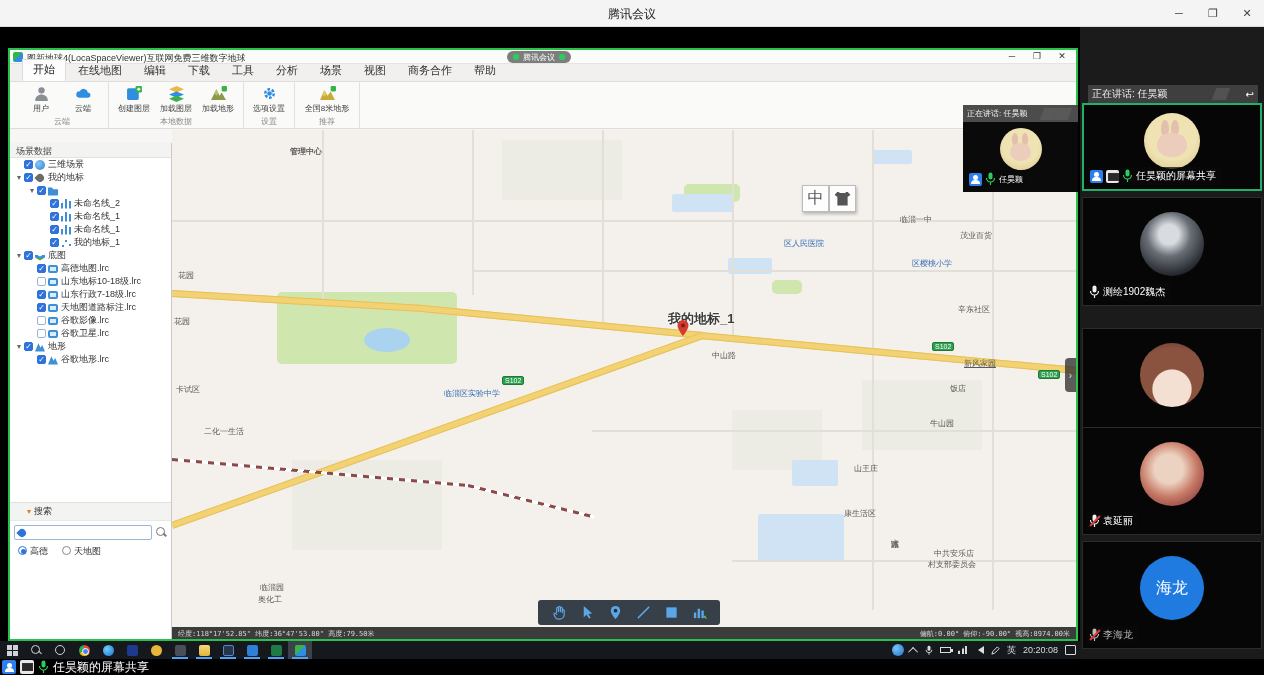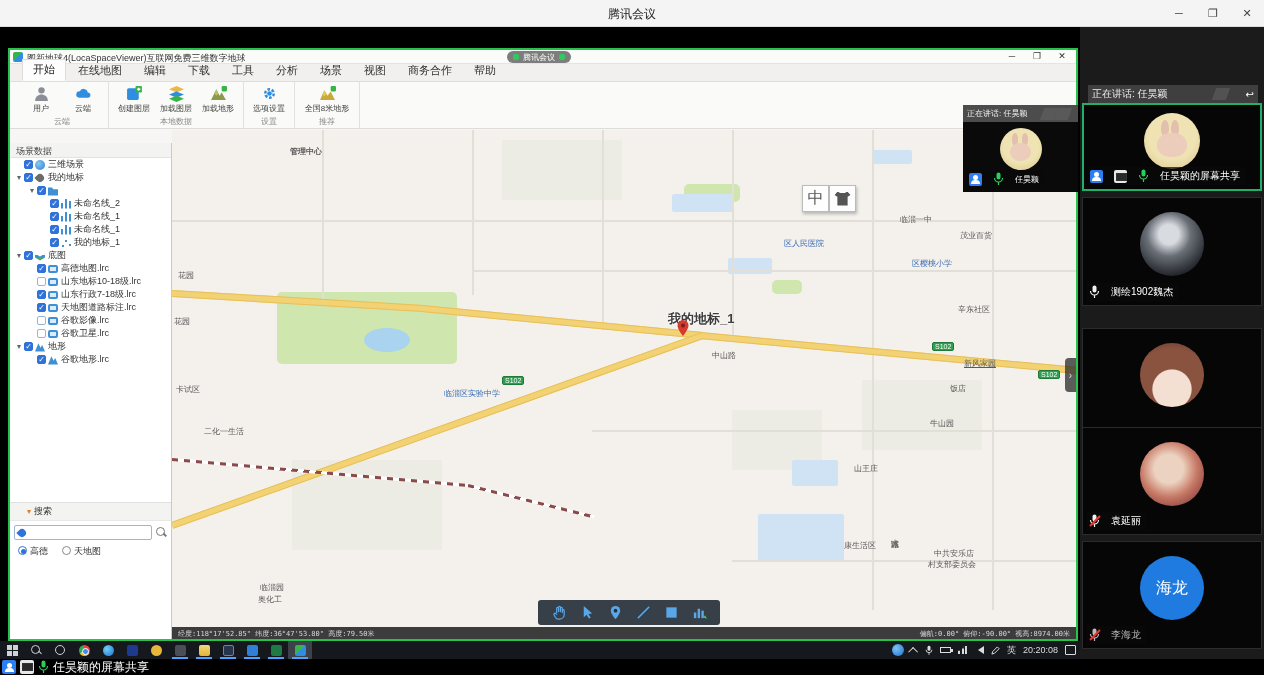--- a/index.html
+++ b/index.html
@@ -105,21 +105,21 @@
   #map-status { position:absolute; left:0; right:0; bottom:0; height:12px; background:#3c3c3c; color:#d8d8d8; font-size:7px; display:flex; justify-content:space-between; padding:2px 6px 0; font-family:"DejaVu Sans Mono",monospace; }
 
   
   #ov { position:absolute; left:963px; top:105px; width:115px; height:87px; z-index:60; }
   #ov-hdr { height:17px; background:#4c4c4c; color:#eee; font-size:8px; display:flex; align-items:center; padding:0 4px; position:relative; overflow:hidden; }
   #ov-body { height:70px; background:#0a0a0a; position:relative; }
   .wm { position:absolute; width:14px; height:12px; background:#666; opacity:.5; transform:skewX(-20deg); }
   .av-rabbit { border-radius:50%; background:radial-gradient(circle at 50% 42%,#efe3b4 0 55%,#ddc98c 90%); position:relative; overflow:hidden; }
   .av-rabbit::before { content:""; position:absolute; left:30%; top:12%; width:14%; height:30%; background:#e3bfae; border-radius:50%; box-shadow:10px 0 0 #e3bfae; }
   .av-rabbit::after { content:""; position:absolute; left:24%; top:36%; width:52%; height:42%; background:#eccdbc; border-radius:48%; }
-  .tlabel { position:absolute; left:4px; bottom:4px; background:rgba(10,10,10,.72); display:flex; align-items:center; gap:11px; padding:2px 5px 2px 2px; color:#fff; }
+  .tlabel { position:absolute; left:4px; bottom:4px; background:rgba(10,10,10,.72); display:flex; align-items:center; gap:3px; padding:2px 5px 2px 2px; color:#fff; }
   .b-person { width:13px; height:13px; border-radius:2px; display:flex; align-items:center; justify-content:center; flex:none; }
   .b-blue { background:#2d7ff0; } .b-orange { background:#f29a38; }
   .b-person::before { content:""; width:5px; height:5px; border-radius:50%; background:#fff; position:absolute; margin-top:-4px; }
   .b-person::after { content:""; width:9px; height:4px; border-radius:4px 4px 0 0; background:#fff; position:absolute; margin-top:6px; }
   .b-screen { width:13px; height:13px; border-radius:2px; background:#e8e8e8; position:relative; flex:none; }
   .b-screen::before { content:""; position:absolute; left:2px; top:3px; width:9px; height:6px; border:1px solid #333; background:#2a2a2a; }
   .mic { width:11px; height:14px; position:relative; flex:none; }
   .mic svg { width:11px; height:14px; }
   .mic.muted::after { content:""; position:absolute; left:-1px; top:6px; width:14px; height:2px; background:#e03b3b; transform:rotate(-45deg); }
 
@@ -436,21 +436,21 @@
           <span class="ml" style="left: 118px; top: 16px; font-weight: bold;">管理中心</span>
           <span class="ml ml-blue" style="left: 612px; top: 108px;">区人民医院</span>
           <span class="ml" style="left: 728px; top: 84px;">临淄一中</span>
           <span class="ml" style="left: 788px; top: 100px;">茂业百货</span>
           <span class="ml ml-blue" style="left: 740px; top: 128px;">区樱桃小学</span>
           <span class="ml" style="left: 786px; top: 174px;">辛东社区</span>
           <span class="ml" style="left: 792px; top: 228px; text-decoration: underline;">新风家园</span>
           <span class="ml" style="left: 778px; top: 253px;">饭店</span>
           <span class="ml" style="left: 758px; top: 288px;">牛山园</span>
           <span class="ml" style="left: 682px; top: 333px;">山王庄</span>
-          <span class="ml" style="left: 672px; top: 378px; margin-top: 32px;">康生活区</span>
+          <span class="ml" style="left: 672px; top: 378px;">康生活区</span>
           <span class="ml" style="left: 762px; top: 418px;">中共安乐店</span>
           <span class="ml" style="left: 756px; top: 429px;">村支部委员会</span>
           <span class="ml" style="left: 32px; top: 296px;">二化一生活</span>
           <span class="ml" style="left: 6px; top: 140px;">花园</span>
           <span class="ml" style="left: 2px; top: 186px;">花园</span>
           <span class="ml" style="left: 4px; top: 254px;">卡试区</span>
           <span class="ml ml-blue" style="left: 272px; top: 258px;">临淄区实验中学</span>
           <span class="ml" style="left: 540px; top: 220px;">中山路</span>
           <span class="ml" style="left: 88px; top: 452px;">临淄园</span>
           <span class="ml" style="left: 86px; top: 464px;">奥化工</span>

